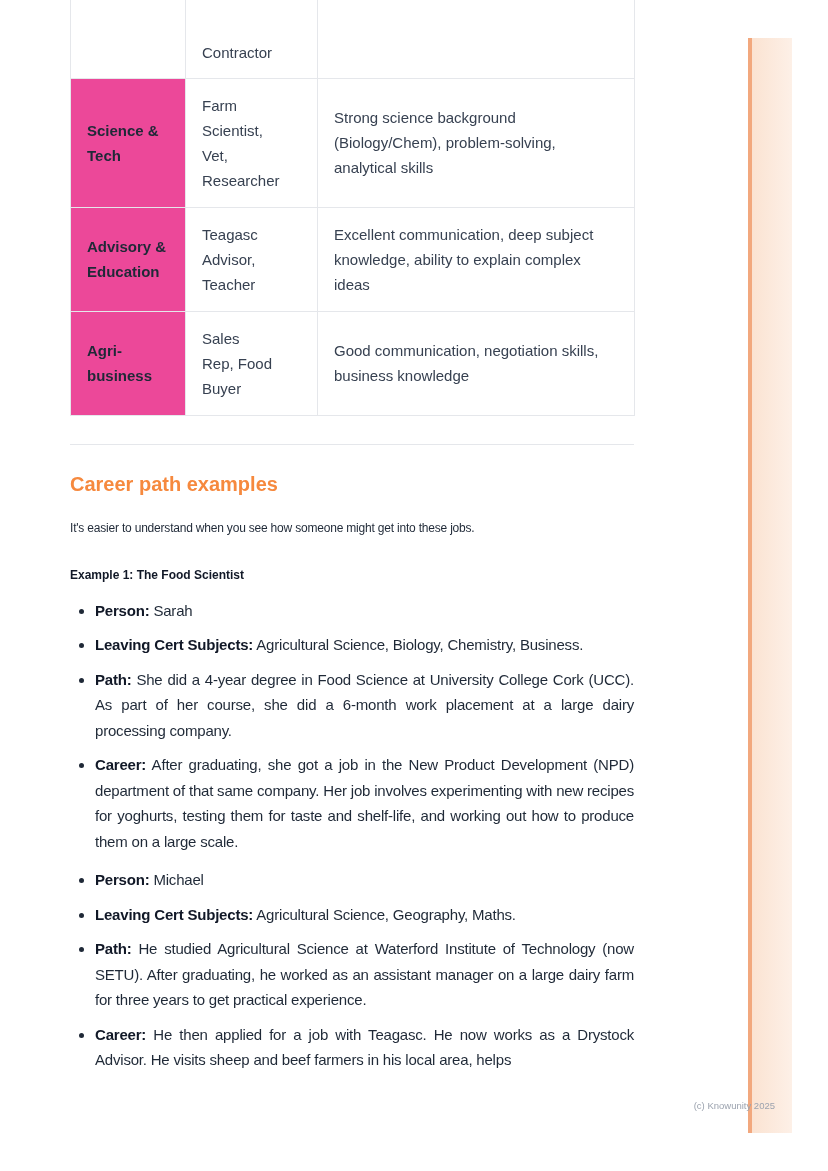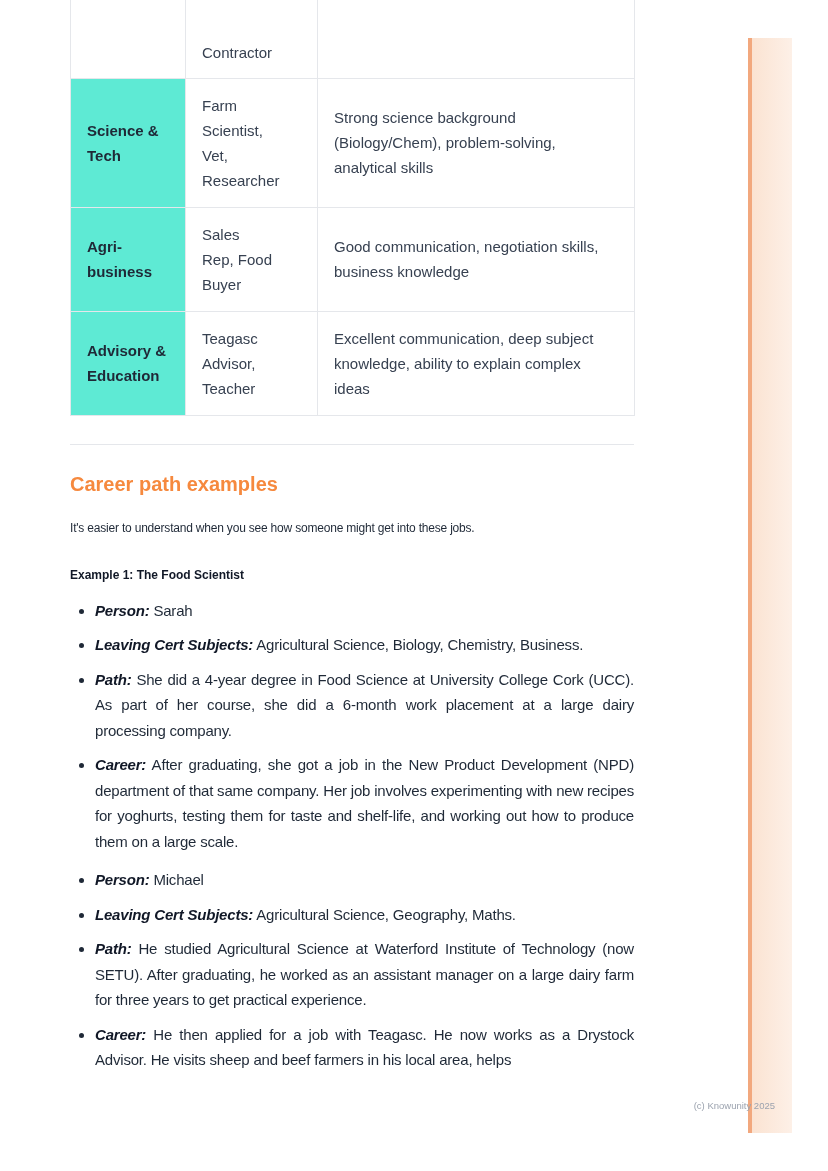--- a/index.html
+++ b/index.html
@@ -22,21 +22,21 @@
     border-collapse:collapse;table-layout:fixed;width:564px;
     font-size:15px;color:#374151;
   }
   table.careers td{
     border:1px solid #E5E7EB;
     padding:14px 16px;
     vertical-align:middle;
     line-height:25px;
   }
   table.careers td.cat{
-    background:#5eead4;
+    background:#ec4899;
     font-weight:700;color:#1F2937;
   }
   table.careers td.jobs{padding-right:43px;}
   table.careers tr.partial td{
     border-top:0;height:78px;vertical-align:bottom;padding-bottom:13px;
   }
   table.careers tr.partial td.cat{background:#ffffff;}
 
   hr.divider{border:none;border-top:1px solid #E5E7EB;margin:28px 0 0 0;}
 
@@ -55,21 +55,21 @@
     font-size:12px;line-height:20px;font-weight:700;color:#111827;
   }
   ul.bullets{
     margin:13px 0 0 0;padding:0 0 0 25px;
   }
   ul.bullets li{
     margin:0 0 9px 0;
     font-size:15px;line-height:25.5px;letter-spacing:-0.2px;
     text-align:justify;
   }
-  ul.bullets li strong{font-weight:700;color:#111827;font-style:italic;}
+  ul.bullets li strong{font-weight:700;color:#111827;}
 
   .side-strip{
     position:absolute;top:38px;right:36px;width:44px;height:1095px;
     background:linear-gradient(to right,
       var(--strip-edge) 0px,var(--strip-edge) 4px,
       var(--strip-fill) 4px,#FDF0E7 100%);
   }
   .footer{
     position:absolute;top:1100px;right:53px;z-index:2;
     font-size:9.5px;color:var(--footer-gray);
@@ -91,28 +91,28 @@
           <td class="cat"></td>
           <td class="jobs">Contractor</td>
           <td></td>
         </tr>
         <tr>
           <td class="cat">Science &amp; Tech</td>
           <td class="jobs">Farm Scientist, Vet, Researcher</td>
           <td>Strong science background (Biology/Chem), problem-solving, analytical skills</td>
         </tr>
         <tr>
+          <td class="cat">Advisory &amp; Education</td>
+          <td class="jobs">Teagasc Advisor, Teacher</td>
+          <td>Excellent communication, deep subject knowledge, ability to explain complex ideas</td>
+        </tr>
+        <tr>
           <td class="cat">Agri-business</td>
           <td class="jobs">Sales Rep, Food Buyer</td>
           <td>Good communication, negotiation skills, business knowledge</td>
-        </tr>
-        <tr>
-          <td class="cat">Advisory &amp; Education</td>
-          <td class="jobs">Teagasc Advisor, Teacher</td>
-          <td>Excellent communication, deep subject knowledge, ability to explain complex ideas</td>
         </tr>
       </tbody>
   </table>
 
   <hr class="divider">
 
   <h2 class="section-heading">Career path examples</h2>
 
   <p class="intro">It's easier to understand when you see how someone might get into these jobs.</p>
 

